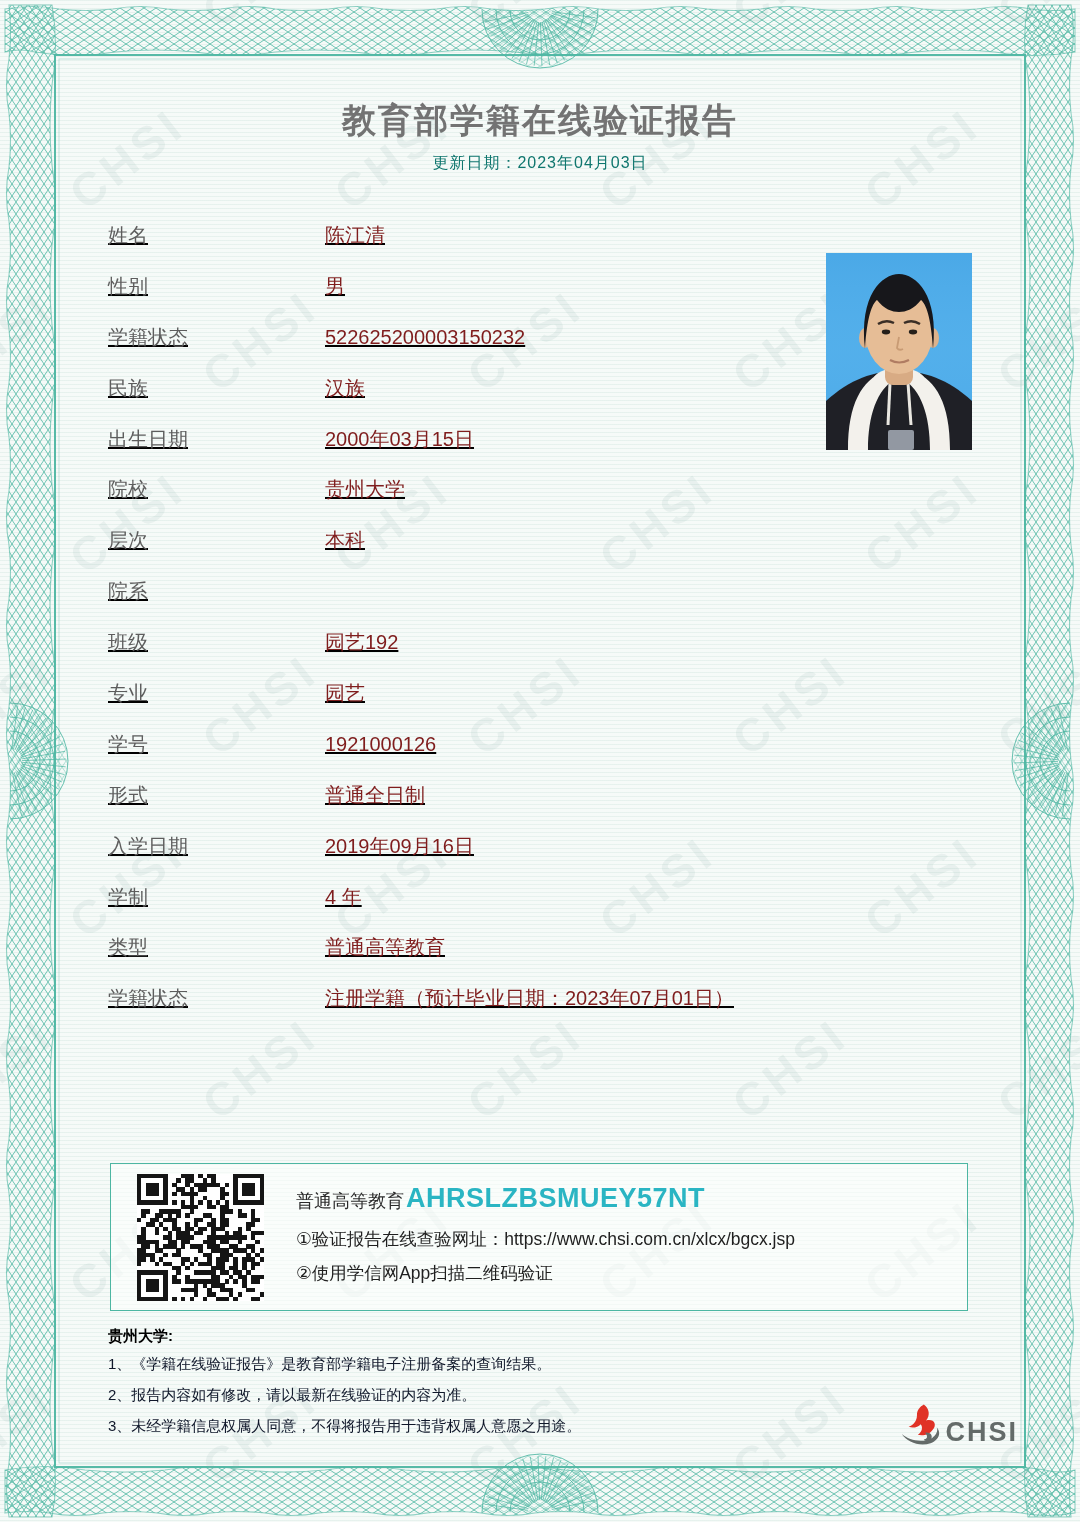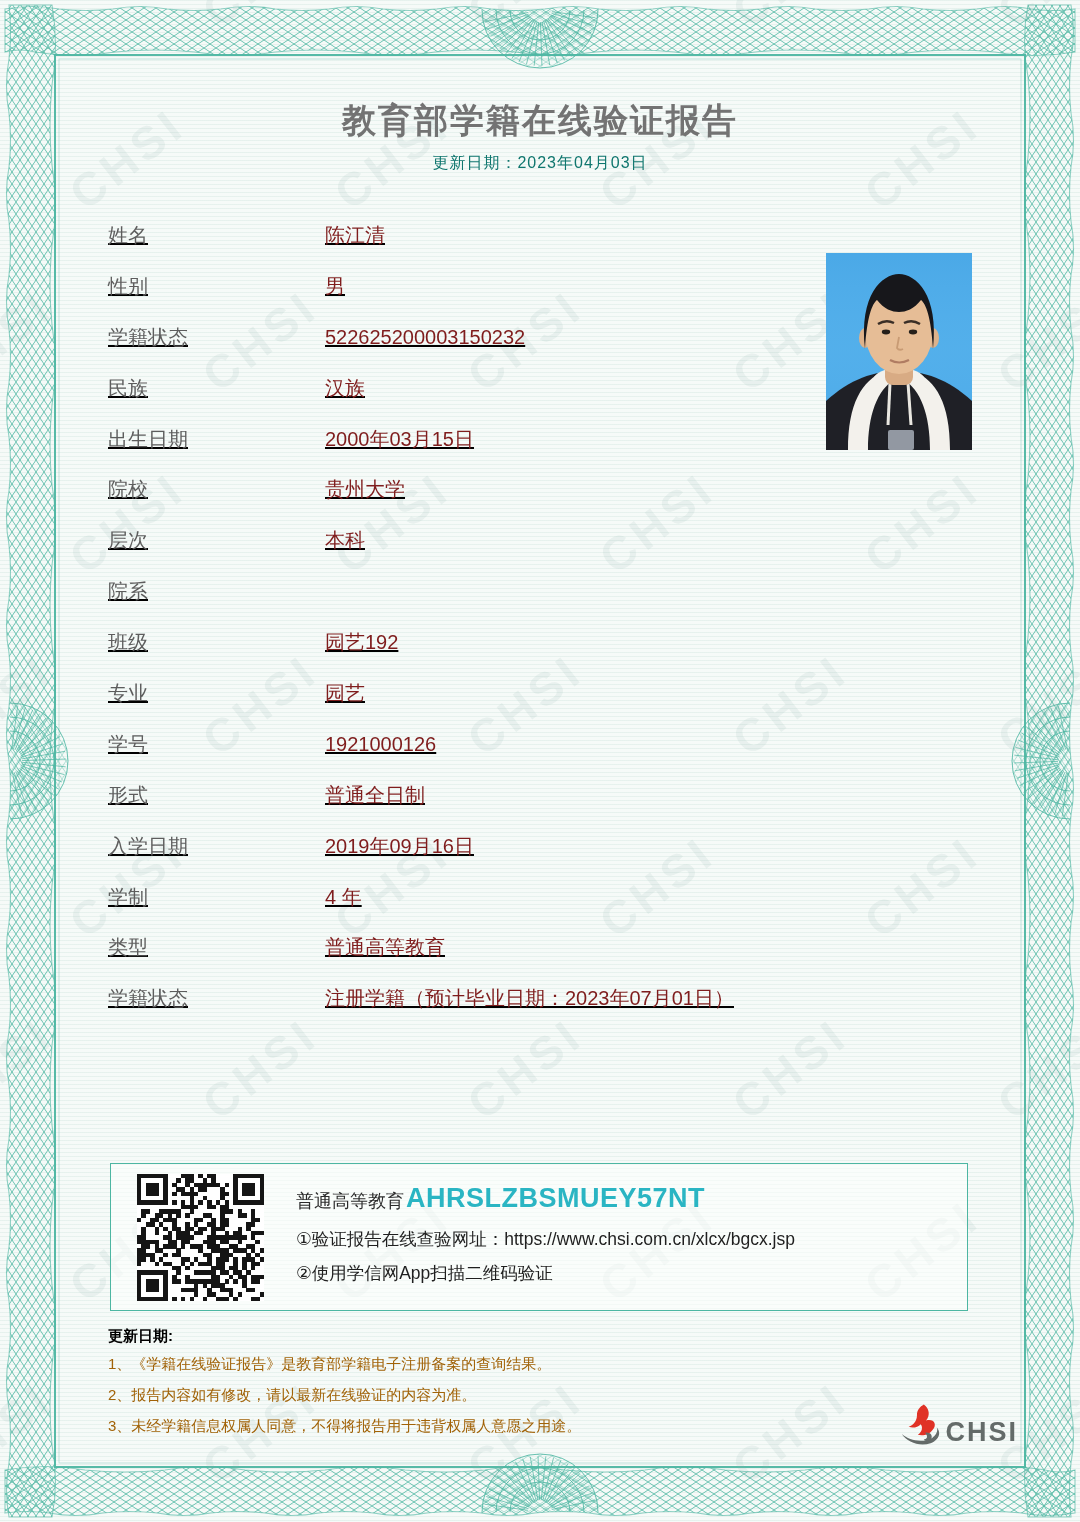--- a/index.html
+++ b/index.html
@@ -45,21 +45,21 @@
   .verify-text{position:absolute;left:185px;top:19px;}
   .code-line{display:flex;align-items:baseline;height:34px;}
   .code-label{font-size:18px;color:#2b2b2b;}
   .code-value{
     font-size:27px;font-weight:700;color:var(--cyan,#2ab5c3);
     margin-left:2px;letter-spacing:0.5px;
   }
   .info-line{font-size:17.5px;color:#1f1f1f;margin-top:10px;}
   .notes{position:absolute;left:108px;top:1327px;width:780px;}
   .notes-heading{font-size:15px;font-weight:700;color:#000000;margin-bottom:9px;}
-  .note-item{font-size:15px;color:#a16207;margin-bottom:12px;}
+  .note-item{font-size:15px;color:#0f172a;margin-bottom:12px;}
   .logo{
     position:absolute;left:898px;top:1394px;width:120px;height:60px;
     display:flex;align-items:flex-end;gap:5px;
   }
   .logo-text{
     font-size:27px;font-weight:700;color:var(--logo-gray,#646b69);
     letter-spacing:2px;line-height:1;padding-bottom:8px;
   }
 </style>
 </head>
@@ -772,21 +772,21 @@
         <div class="code-line">
           <span class="code-label">普通高等教育</span>
           <span class="code-value">AHRSLZBSMUEY57NT</span>
         </div>
         <div class="info-line">①验证报告在线查验网址：https://www.chsi.com.cn/xlcx/bgcx.jsp</div>
         <div class="info-line">②使用学信网App扫描二维码验证</div>
       </div>
     </div>
 
     <div class="notes">
-      <div class="notes-heading">更新日期:</div>
+      <div class="notes-heading">贵州大学:</div>
       <div class="note-item">1、《学籍在线验证报告》是教育部学籍电子注册备案的查询结果。</div>
       <div class="note-item">2、报告内容如有修改，请以最新在线验证的内容为准。</div>
       <div class="note-item">3、未经学籍信息权属人同意，不得将报告用于违背权属人意愿之用途。</div>
     </div>
 
     <div class="logo">
       <svg width="52" height="58" viewBox="0 0 56 58">
         <path d="M34,2 C41,7 43,16 37,23 C47,20 52,28 46,35 C42,41 34,44 26,42 C32,38 33,32 30,28 C26,32 19,34 14,31 C21,29 25,23 25,16 C25,9 29,5 34,2 Z" style="fill:var(--logo-red,#e03226)"></path>
         <path d="M5,41 C15,50 33,53 45,46 C51,42 53,36 51,32 C58,40 53,49 43,53 C29,58 12,52 5,41 Z" style="fill:var(--logo-gray,#646b69)"></path>
         <path d="M36,39 C42,38 46,42 44,47 C42,51 36,51 34,48 C37,48 39,46 38,43 C37,41 36,40 36,39 Z" style="fill:var(--logo-gray,#646b69)"></path>

